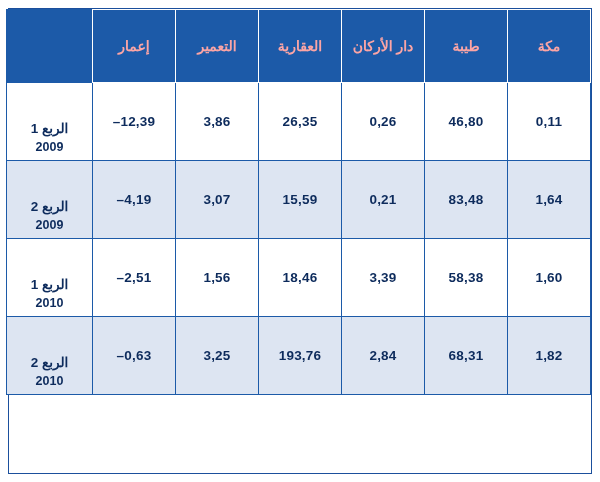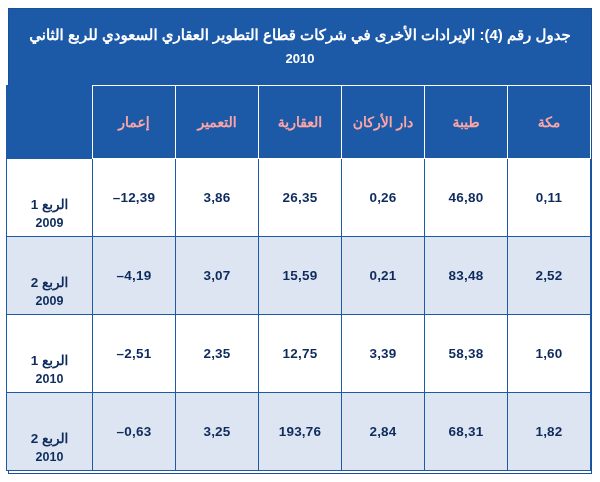--- a/index.html
+++ b/index.html
@@ -104,26 +104,20 @@
   }
   col.c-label { width: 86px; }
   col.c-data  { width: 83px; }
 </style>
 </head>
 <body>
 
 <div class="page">
   <div class="frame">
 
-    <div class="title-bar">
-      <span class="title-text">
-        <span>جدول رقم (4): الإيرادات الأخرى في شركات قطاع التطوير العقاري السعودي للربع الثاني</span>
-        <span class="yr">2010</span>
-      </span>
-    </div>
 
     <table class="data">
       <colgroup>
         <col class="c-data">
           <col class="c-data">
           <col class="c-data">
         <col class="c-data">
           <col class="c-data">
           <col class="c-data">
         <col class="c-label">
@@ -146,37 +140,37 @@
           <td class="num">0,26</td>
           <td class="num">26,35</td>
           <td class="num">3,86</td>
           <td class="num">12,39–</td>
           <td class="rowlabel">
             <span class="q">الربع 1</span>
             <span class="y">2009</span>
           </td>
         </tr>
         <tr class="alt">
-          <td class="num">2,52</td>
+          <td class="num">1,64</td>
           <td class="num">83,48</td>
           <td class="num">0,21</td>
           <td class="num">15,59</td>
           <td class="num">3,07</td>
           <td class="num">4,19–</td>
           <td class="rowlabel">
             <span class="q">الربع 2</span>
             <span class="y">2009</span>
           </td>
         </tr>
         <tr>
           <td class="num">1,60</td>
           <td class="num">58,38</td>
           <td class="num">3,39</td>
-          <td class="num">12,75</td>
-          <td class="num">2,35</td>
+          <td class="num">18,46</td>
+          <td class="num">1,56</td>
           <td class="num">2,51–</td>
           <td class="rowlabel">
             <span class="q">الربع 1</span>
             <span class="y">2010</span>
           </td>
         </tr>
         <tr class="alt">
           <td class="num">1,82</td>
           <td class="num">68,31</td>
           <td class="num">2,84</td>

